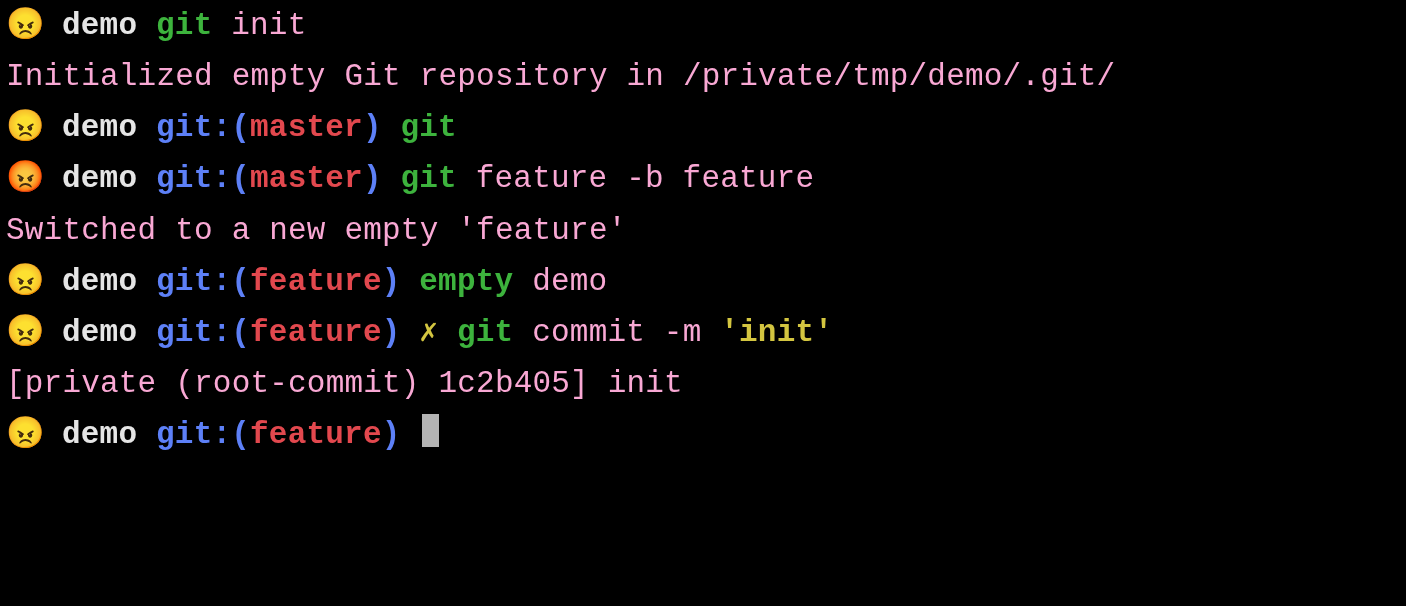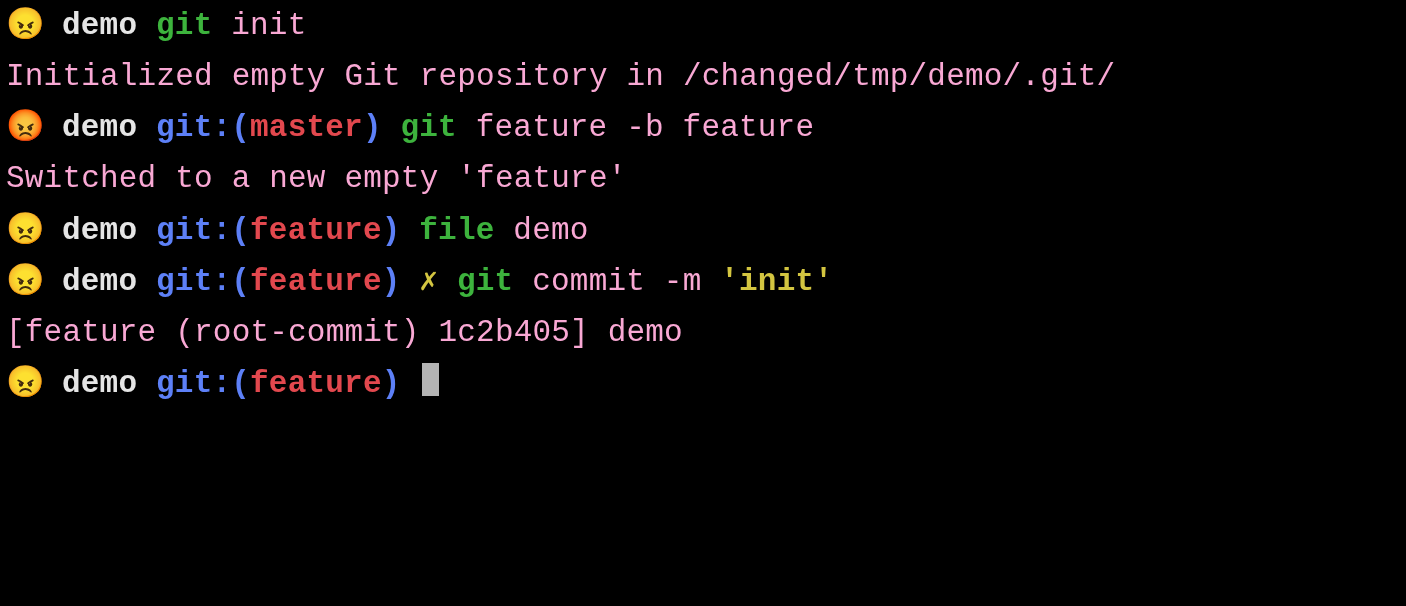--- a/index.html
+++ b/index.html
@@ -30,20 +30,21 @@
       background: #b4b4b4;
       vertical-align: -0.12em;
       margin-left: 0.1em;
     }
   </style>
 </head>
 <body>
 
 <div class="terminal" id="terminal">
     <span class="line"><span class="emoji">😠</span> <span class="cyan">demo</span> <span class="green">git</span><span class="plain"> init</span></span>
-    <span class="line"><span class="plain">Initialized empty Git repository in /changed/tmp/demo/.git/</span></span>
+    <span class="line"><span class="plain">Initialized empty Git repository in /private/tmp/demo/.git/</span></span>
+    <span class="line"><span class="emoji">😠</span> <span class="cyan">demo</span> <span class="blue">git:</span><span class="parenblue">(</span><span class="red">master</span><span class="parenblue">)</span> <span class="green">git</span></span>
     <span class="line"><span class="emoji">😡</span> <span class="cyan">demo</span> <span class="blue">git:</span><span class="parenblue">(</span><span class="red">master</span><span class="parenblue">)</span> <span class="green">git</span><span class="plain"> feature -b feature</span></span>
     <span class="line"><span class="plain">Switched to a new empty 'feature'</span></span>
-    <span class="line"><span class="emoji">😠</span> <span class="cyan">demo</span> <span class="blue">git:</span><span class="parenblue">(</span><span class="red">feature</span><span class="parenblue">)</span> <span class="green">file</span><span class="plain"> demo</span></span>
+    <span class="line"><span class="emoji">😠</span> <span class="cyan">demo</span> <span class="blue">git:</span><span class="parenblue">(</span><span class="red">feature</span><span class="parenblue">)</span> <span class="green">empty</span><span class="plain"> demo</span></span>
     <span class="line"><span class="emoji">😠</span> <span class="cyan">demo</span> <span class="blue">git:</span><span class="parenblue">(</span><span class="red">feature</span><span class="parenblue">)</span> <span class="yellow">✗</span> <span class="green">git</span><span class="plain"> commit -m </span><span class="yellow">'init'</span></span>
-    <span class="line"><span class="plain">[feature (root-commit) 1c2b405] demo</span></span>
+    <span class="line"><span class="plain">[private (root-commit) 1c2b405] init</span></span>
     <span class="line"><span class="emoji">😠</span> <span class="cyan">demo</span> <span class="blue">git:</span><span class="parenblue">(</span><span class="red">feature</span><span class="parenblue">)</span> <span class="cursor"></span></span>
   </div>
 
 </body></html>

